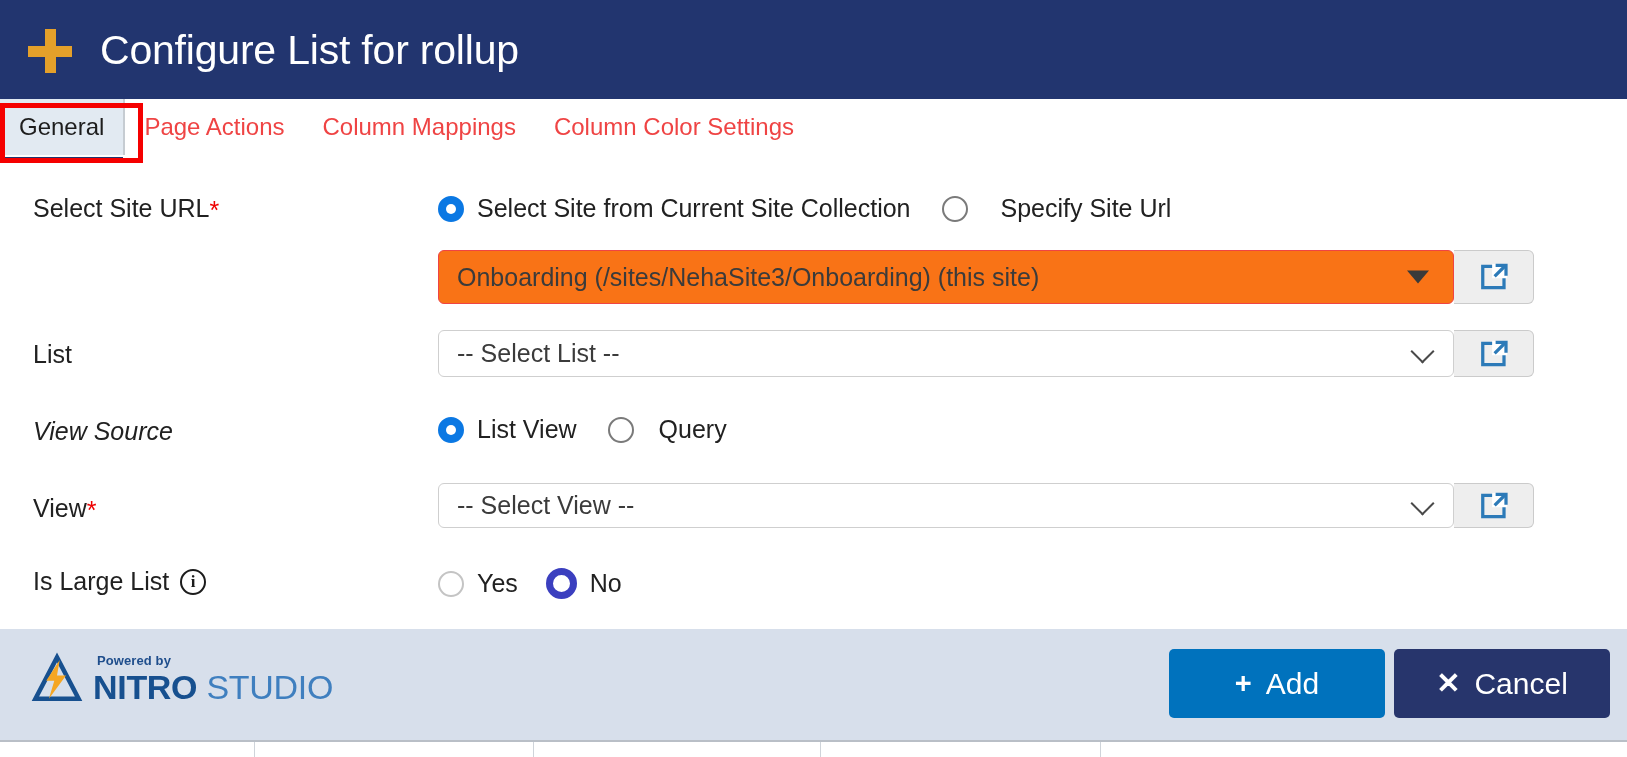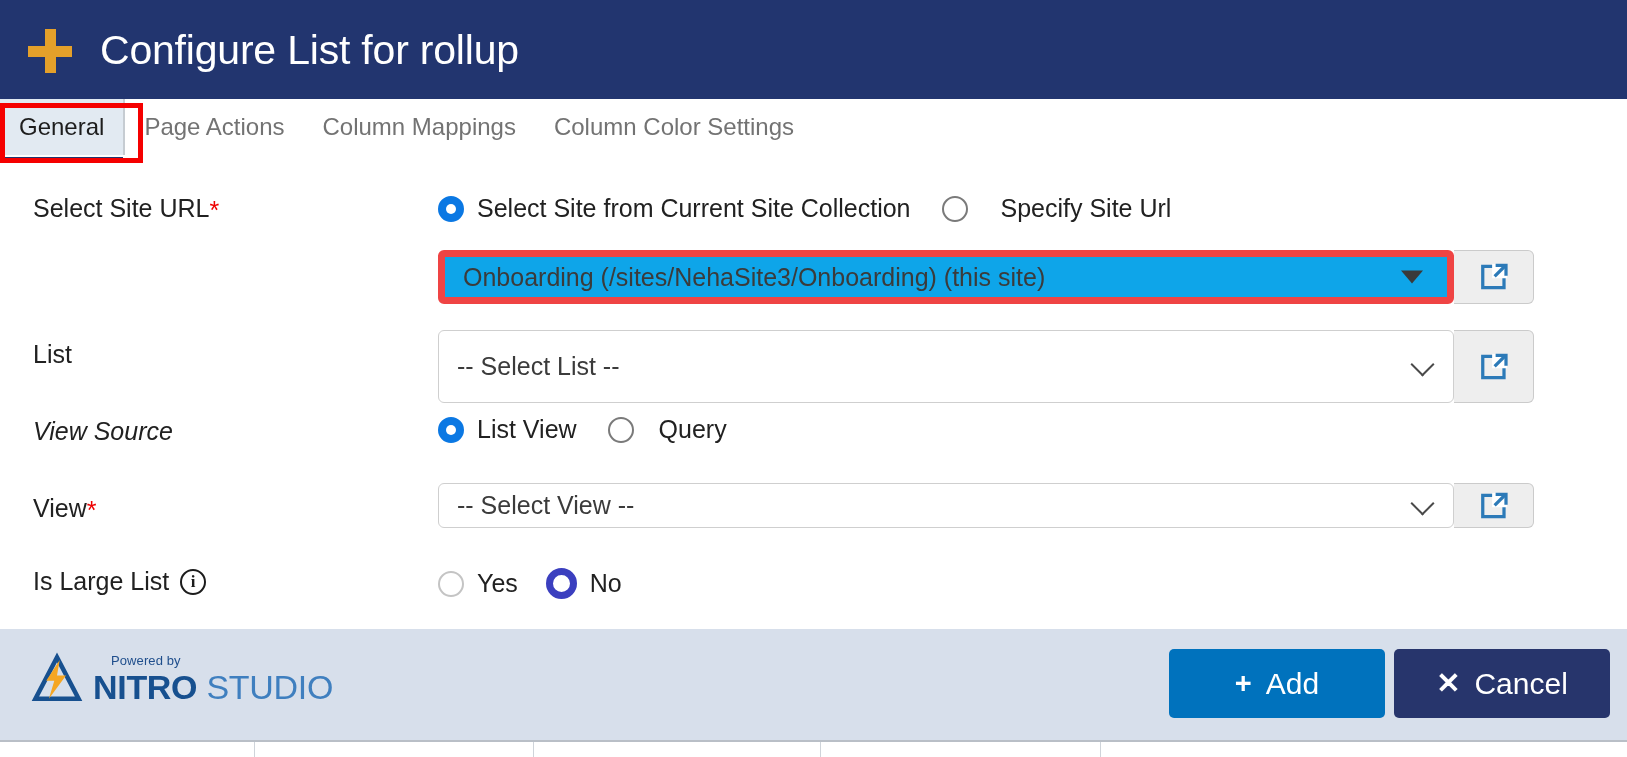--- a/index.html
+++ b/index.html
@@ -66,21 +66,21 @@
     height: 71px;
     display: flex;
     align-items: flex-start;
   }
   .tab {
     height: 56px;
     display: flex;
     align-items: center;
     justify-content: center;
     font-size: 24px;
-    color: #737373;
+    color: #ef4444;
     padding: 0 19px;
     background: transparent;
     white-space: nowrap;
     position: relative;
     cursor: pointer;
   }
   .tab.active {
     background: #e2eaf2;
     border-right: 2px solid #c6ccd2;
     color: #1d1d1d;
@@ -199,22 +199,22 @@
     border-radius: 6px;
     background: #ffffff;
     padding: 0 46px 0 18px;
     font-size: 25px;
     color: #3b3b3b;
     white-space: nowrap;
     overflow: hidden;
     cursor: pointer;
   }
   .select-box.filled {
-    background: #0ea5e9;
-    border: 7px solid #ef4444;
+    background: #f97316;
+    border: 1px solid #ef4444;
   }
   .caret-solid {
     position: absolute;
     right: 24px; top: 50%;
     transform: translateY(-50%);
     width: 0; height: 0;
     border-left: 11px solid transparent;
     border-right: 11px solid transparent;
     border-top: 13px solid #3a3a3a;
   }
@@ -253,26 +253,26 @@
   .logo {
     position: absolute;
     left: 30px; top: 23px;
     display: flex;
     align-items: center;
   }
   .logo-mark { width: 54px; height: 54px; flex: 0 0 auto; }
   .logo-text { margin-left: 9px; }
   .powered {
     font-size: 13px;
-    font-weight: normal;
+    font-weight: bold;
     color: #1f4e8c;
     letter-spacing: 0.1px;
     line-height: 1;
     margin-bottom: 3px;
-    margin-left: 18px;
+    margin-left: 4px;
   }
   .brand {
     font-size: 34px;
     line-height: 1;
     white-space: nowrap;
   }
   .brand .n { font-weight: bold; color: #17508f; letter-spacing: -0.3px; }
   .brand .s { font-weight: 400; color: #3f7fbf; letter-spacing: -0.3px; }
 
   .footer-btns {
@@ -371,21 +371,21 @@
           <rect x="10.5" y="1.5" width="12" height="11.5" fill="#ffffff"></rect>
           <path d="M12.5 11.5 L21 3" stroke="#2c7ab8" stroke-width="2.6" fill="none"></path>
           <path d="M14.6 2.6 L21.6 2.6 L21.6 9.6" stroke="#2c7ab8" stroke-width="2.6" fill="none" stroke-linecap="square"></path>
         </svg>
       </div>
     </div>
 
     <div class="label" style="top:168px;">
       <span>List</span>
     </div>
-    <div class="field-wrap" style="left:438px; top:158px; height:73px;text-align:right;">
+    <div class="field-wrap" style="left:438px; top:158px; height:47px;text-align:right;">
       <div class="select-box" style="width:1016px;">
         <span>-- Select List --</span>
         <span class="caret-chevron"></span>
       </div>
       <div class="ext-btn">
         <svg width="30" height="30" viewBox="0 0 24 24">
           <rect x="3" y="3.5" width="17" height="17" fill="none" stroke="#2c7ab8" stroke-width="2.6"></rect>
           <rect x="10.5" y="1.5" width="12" height="11.5" fill="#ffffff"></rect>
           <path d="M12.5 11.5 L21 3" stroke="#2c7ab8" stroke-width="2.6" fill="none"></path>
           <path d="M14.6 2.6 L21.6 2.6 L21.6 9.6" stroke="#2c7ab8" stroke-width="2.6" fill="none" stroke-linecap="square"></path>

